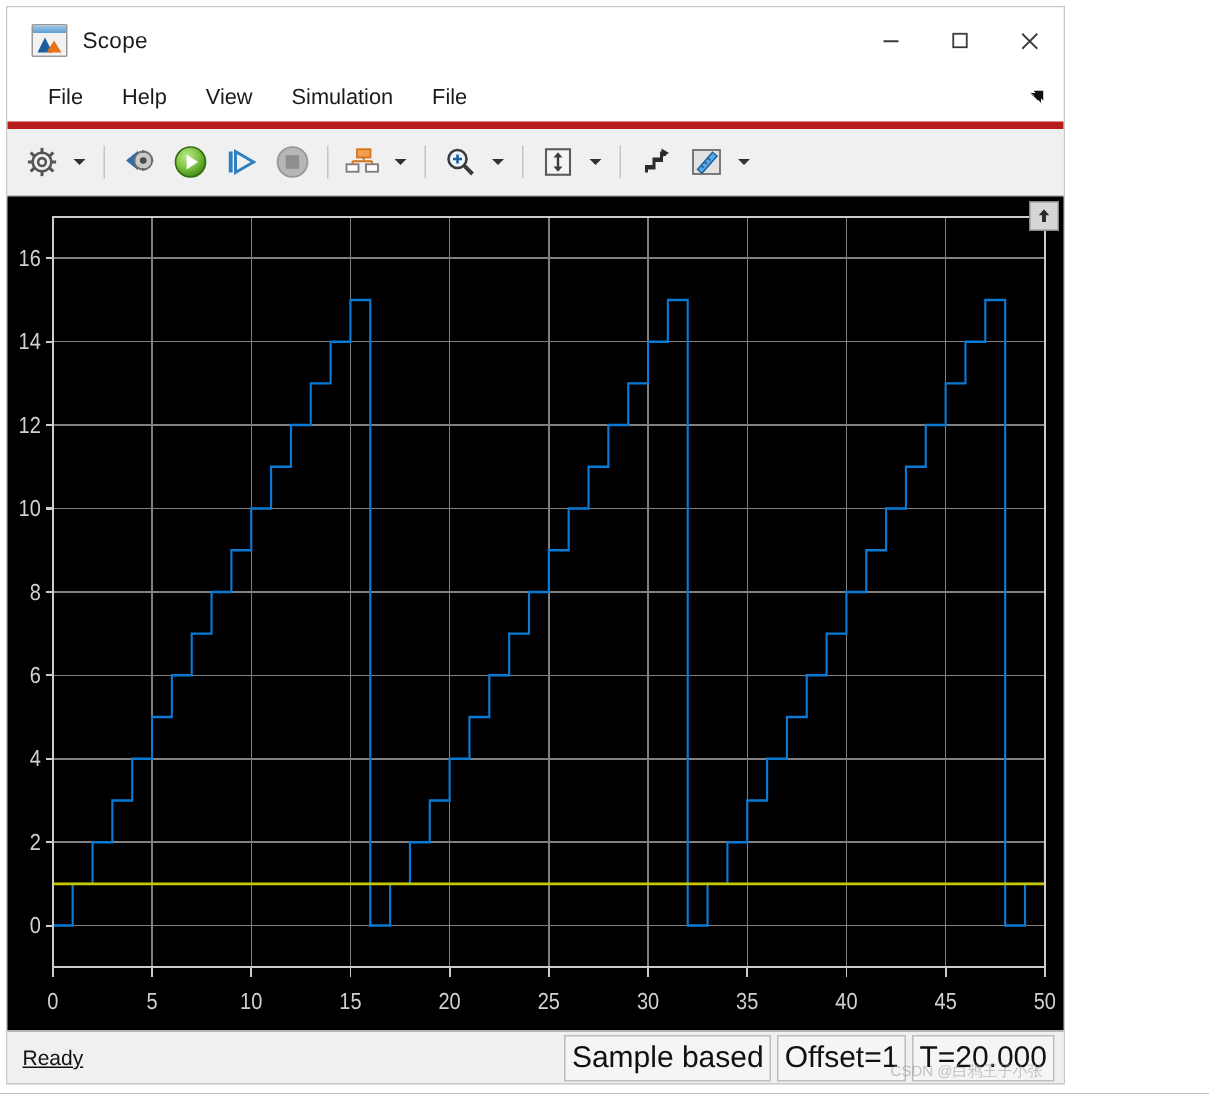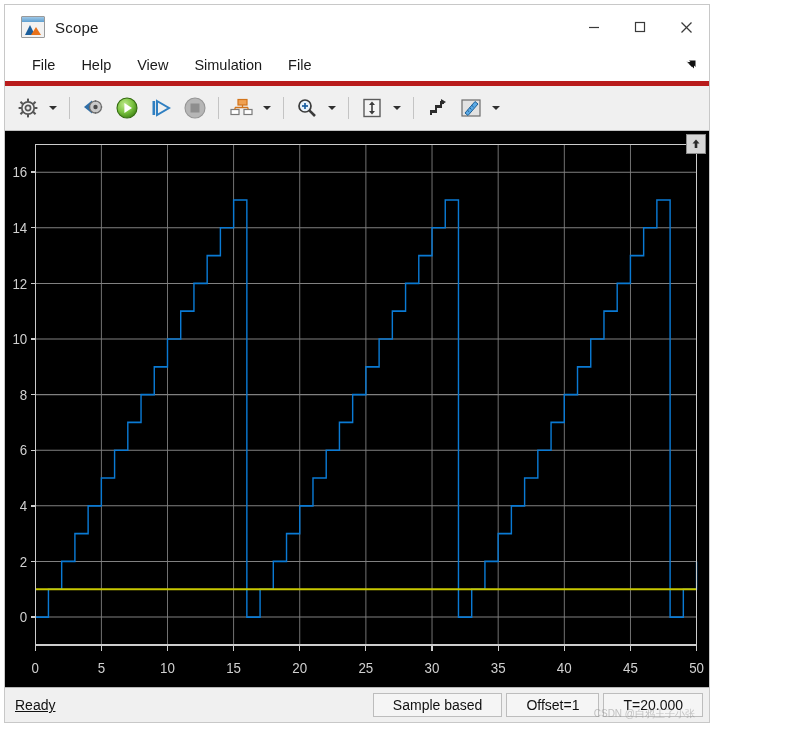--- a/index.html
+++ b/index.html
@@ -75,22 +75,22 @@
   }
   
   .statusbar{
     height:34px;flex:0 0 34px;display:flex;align-items:center;
     background:#f0f0f0;border-top:1px solid #b8b8b8;position:relative;
     font-size:14px;color:#111;
   }
   .status-ready{margin-left:10px;text-decoration:underline;}
   .status-right{position:absolute;right:6px;top:0;height:34px;display:flex;align-items:center;gap:4px;}
   .status-cell{
-    border:1px solid #bdbdbd;background:#f5f5f5;padding:3px 19px;
-    font-size:14px;color:#111;white-space:nowrap;
+    border:1px solid #bdbdbd;background:#f5f5f5;padding:3px 4px;
+    font-size:20px;color:#111;white-space:nowrap;
   }
   .watermark{
     position:absolute;right:14px;bottom:1px;
     font-size:10px;color:rgba(150,150,150,.55);
     pointer-events:none;white-space:nowrap;
   }
 </style>
 </head>
 <body>
 

